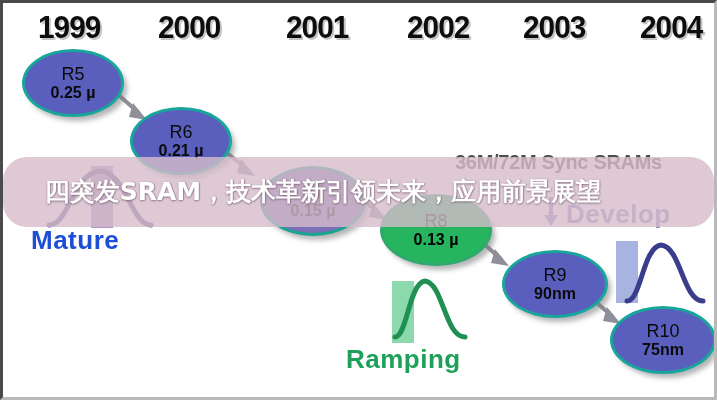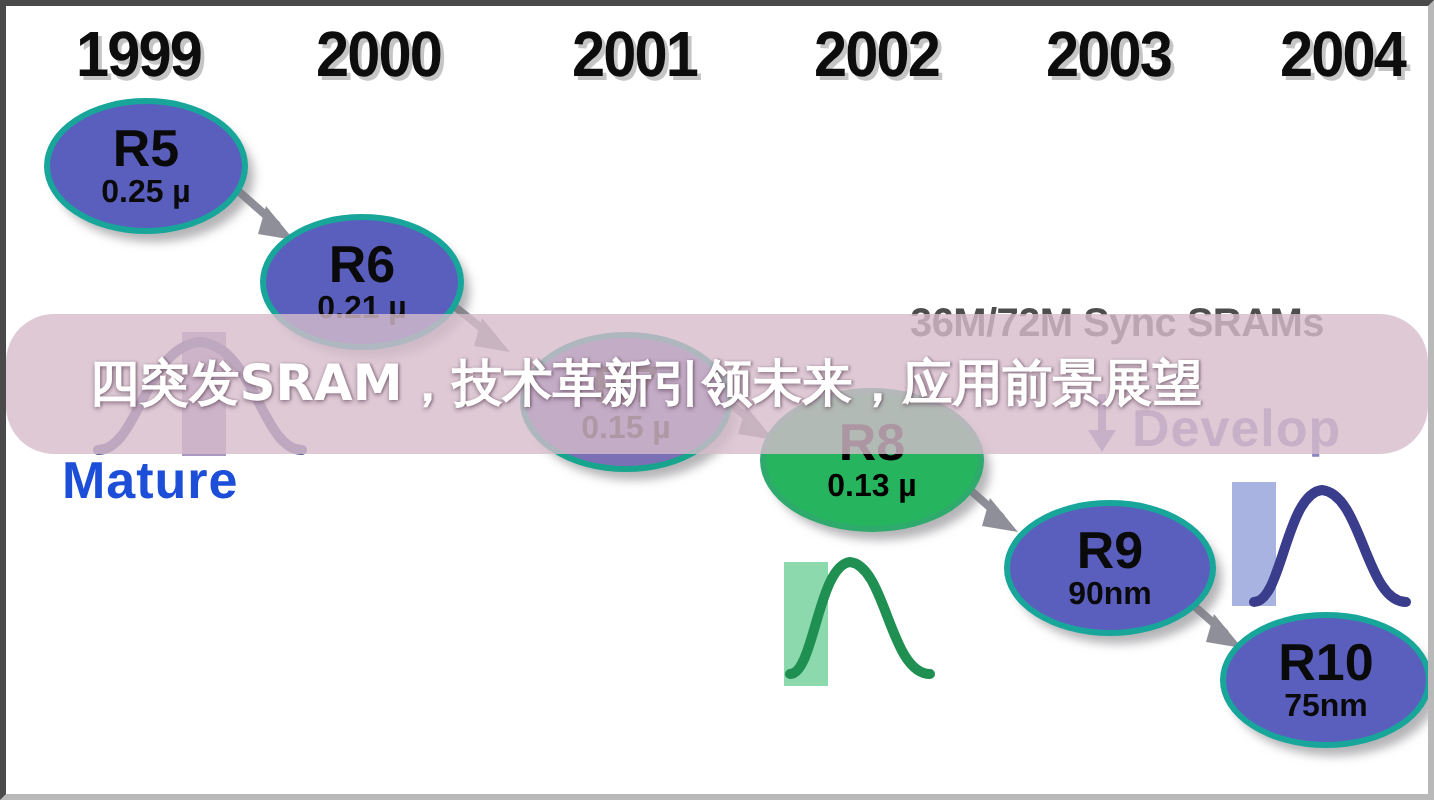--- a/index.html
+++ b/index.html
@@ -52,22 +52,22 @@
     position:absolute;
     display:flex;flex-direction:column;
     align-items:center;justify-content:center;
     border-radius:50%;
     color:#0a0a0a;
     text-align:center;
     line-height:1;
     box-shadow:4px 5px 5px rgba(120,120,125,.55);
   }
   .node .nname{
-    font-weight:bold;
-    font-size:26px;
+    font-weight:normal;
+    font-size:18px;
     letter-spacing:0px;
   }
   .node .nnode{
     font-weight:bold;
     font-size:16px;
     margin-top:2px;
   }
   .node.blue{
     background:#5a5fbe;
     outline:3px solid #18a69a;
@@ -155,20 +155,21 @@
     <div class="bar" style="left:88px;top:163px;width:22px;height:62px;background:#9b86b8;opacity:.85;"></div>
     <svg class="curve" style="left:42px;top:160px;" width="110" height="68" viewBox="0 0 110 68">
       <path d="M4,62 C24,62 28,10 55,8 C82,10 86,62 106,62" fill="none" stroke="#5d5a8f" stroke-width="5" stroke-linecap="round"></path>
     </svg>
     <div class="phase-label mature" style="left:28px;top:222px;">Mature</div>
 
     <div class="bar" style="left:389px;top:278px;width:22px;height:62px;background:#86d7a9;opacity:.95;"></div>
     <svg class="curve" style="left:388px;top:272px;" width="80" height="70" viewBox="0 0 80 70">
       <path d="M4,62 C16,62 18,8 34,6 C52,8 54,62 74,62" fill="none" stroke="#1f8f52" stroke-width="5" stroke-linecap="round"></path>
     </svg>
+    <div class="phase-label ramping" style="left:343px;top:341px;">Ramping</div>
 
     <svg class="arrow" style="left:538px;top:192px;" width="20" height="32" viewBox="0 0 20 32">
       <path d="M10,2 L10,22" stroke="#8a86c0" stroke-width="4"></path>
       <path d="M3,20 L17,20 L10,31 Z" fill="#8a86c0"></path>
     </svg>
     <div class="phase-label develop" style="left:563px;top:196px;">Develop</div>
     <div class="bar" style="left:613px;top:238px;width:22px;height:62px;background:#9aa6dd;opacity:.85;"></div>
     <svg class="curve" style="left:620px;top:236px;" width="86" height="70" viewBox="0 0 86 70">
       <path d="M4,62 C18,62 20,8 38,6 C58,8 60,62 80,62" fill="none" stroke="#3a3c8c" stroke-width="5" stroke-linecap="round"></path>
     </svg>

